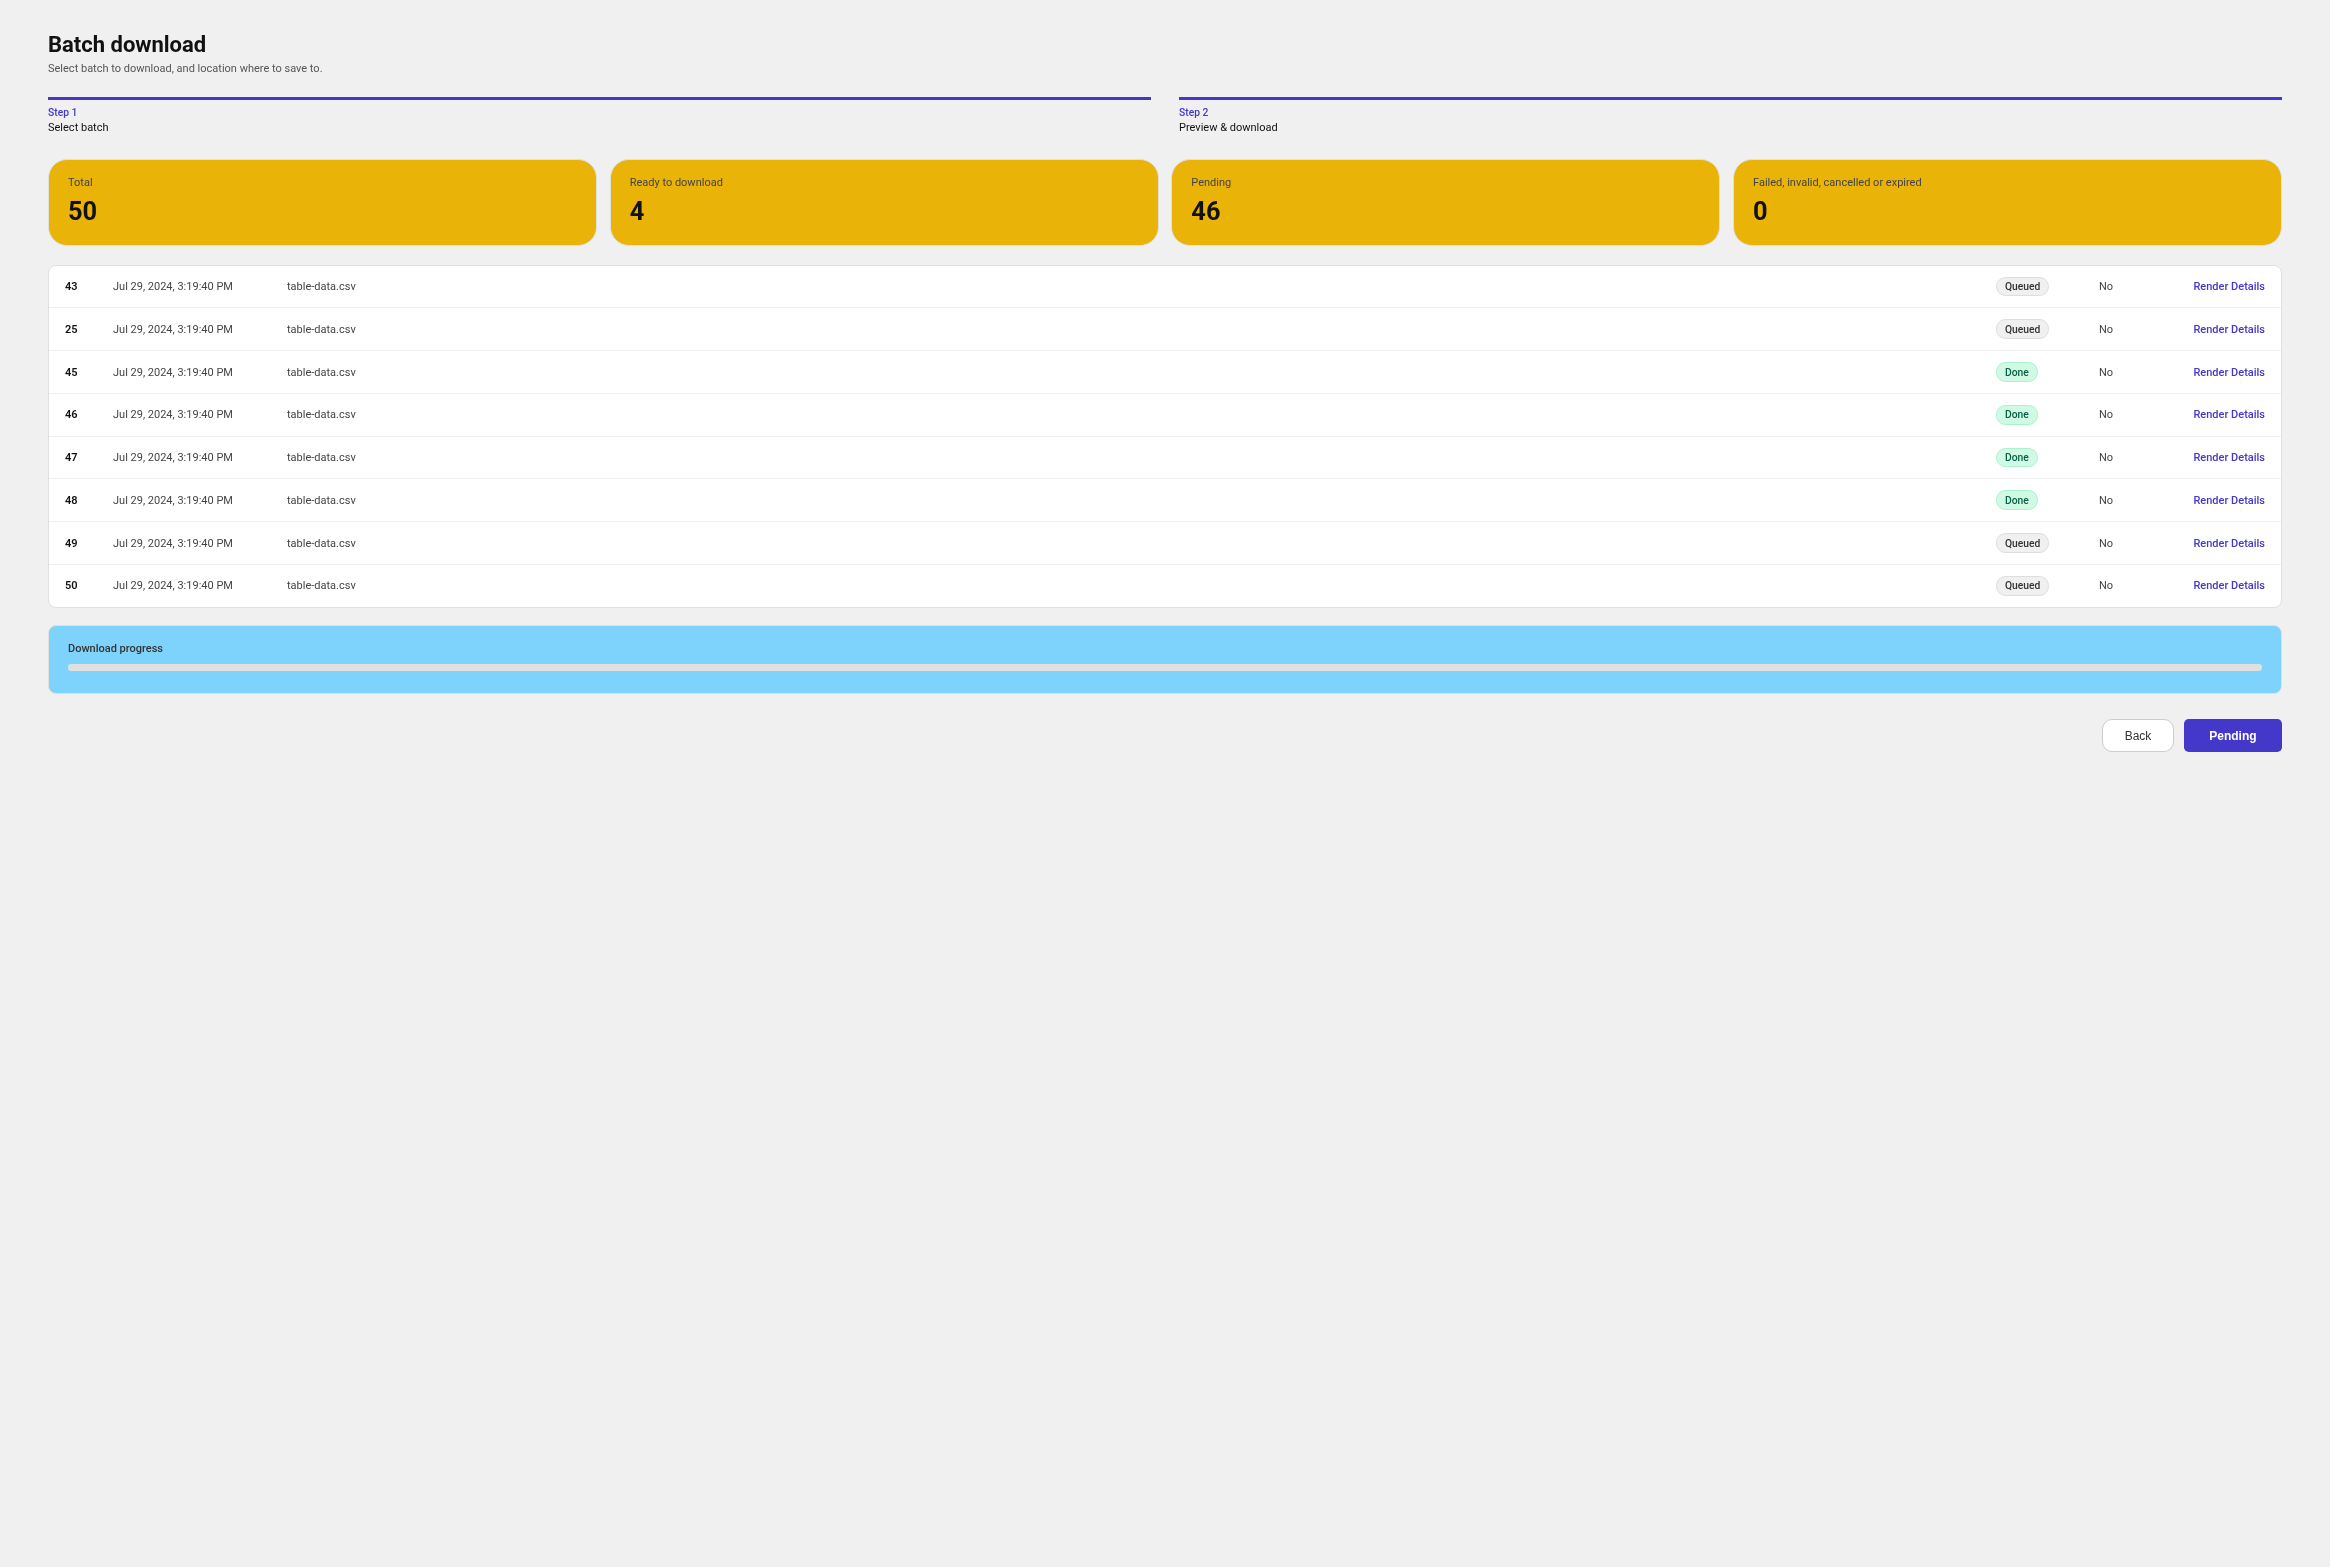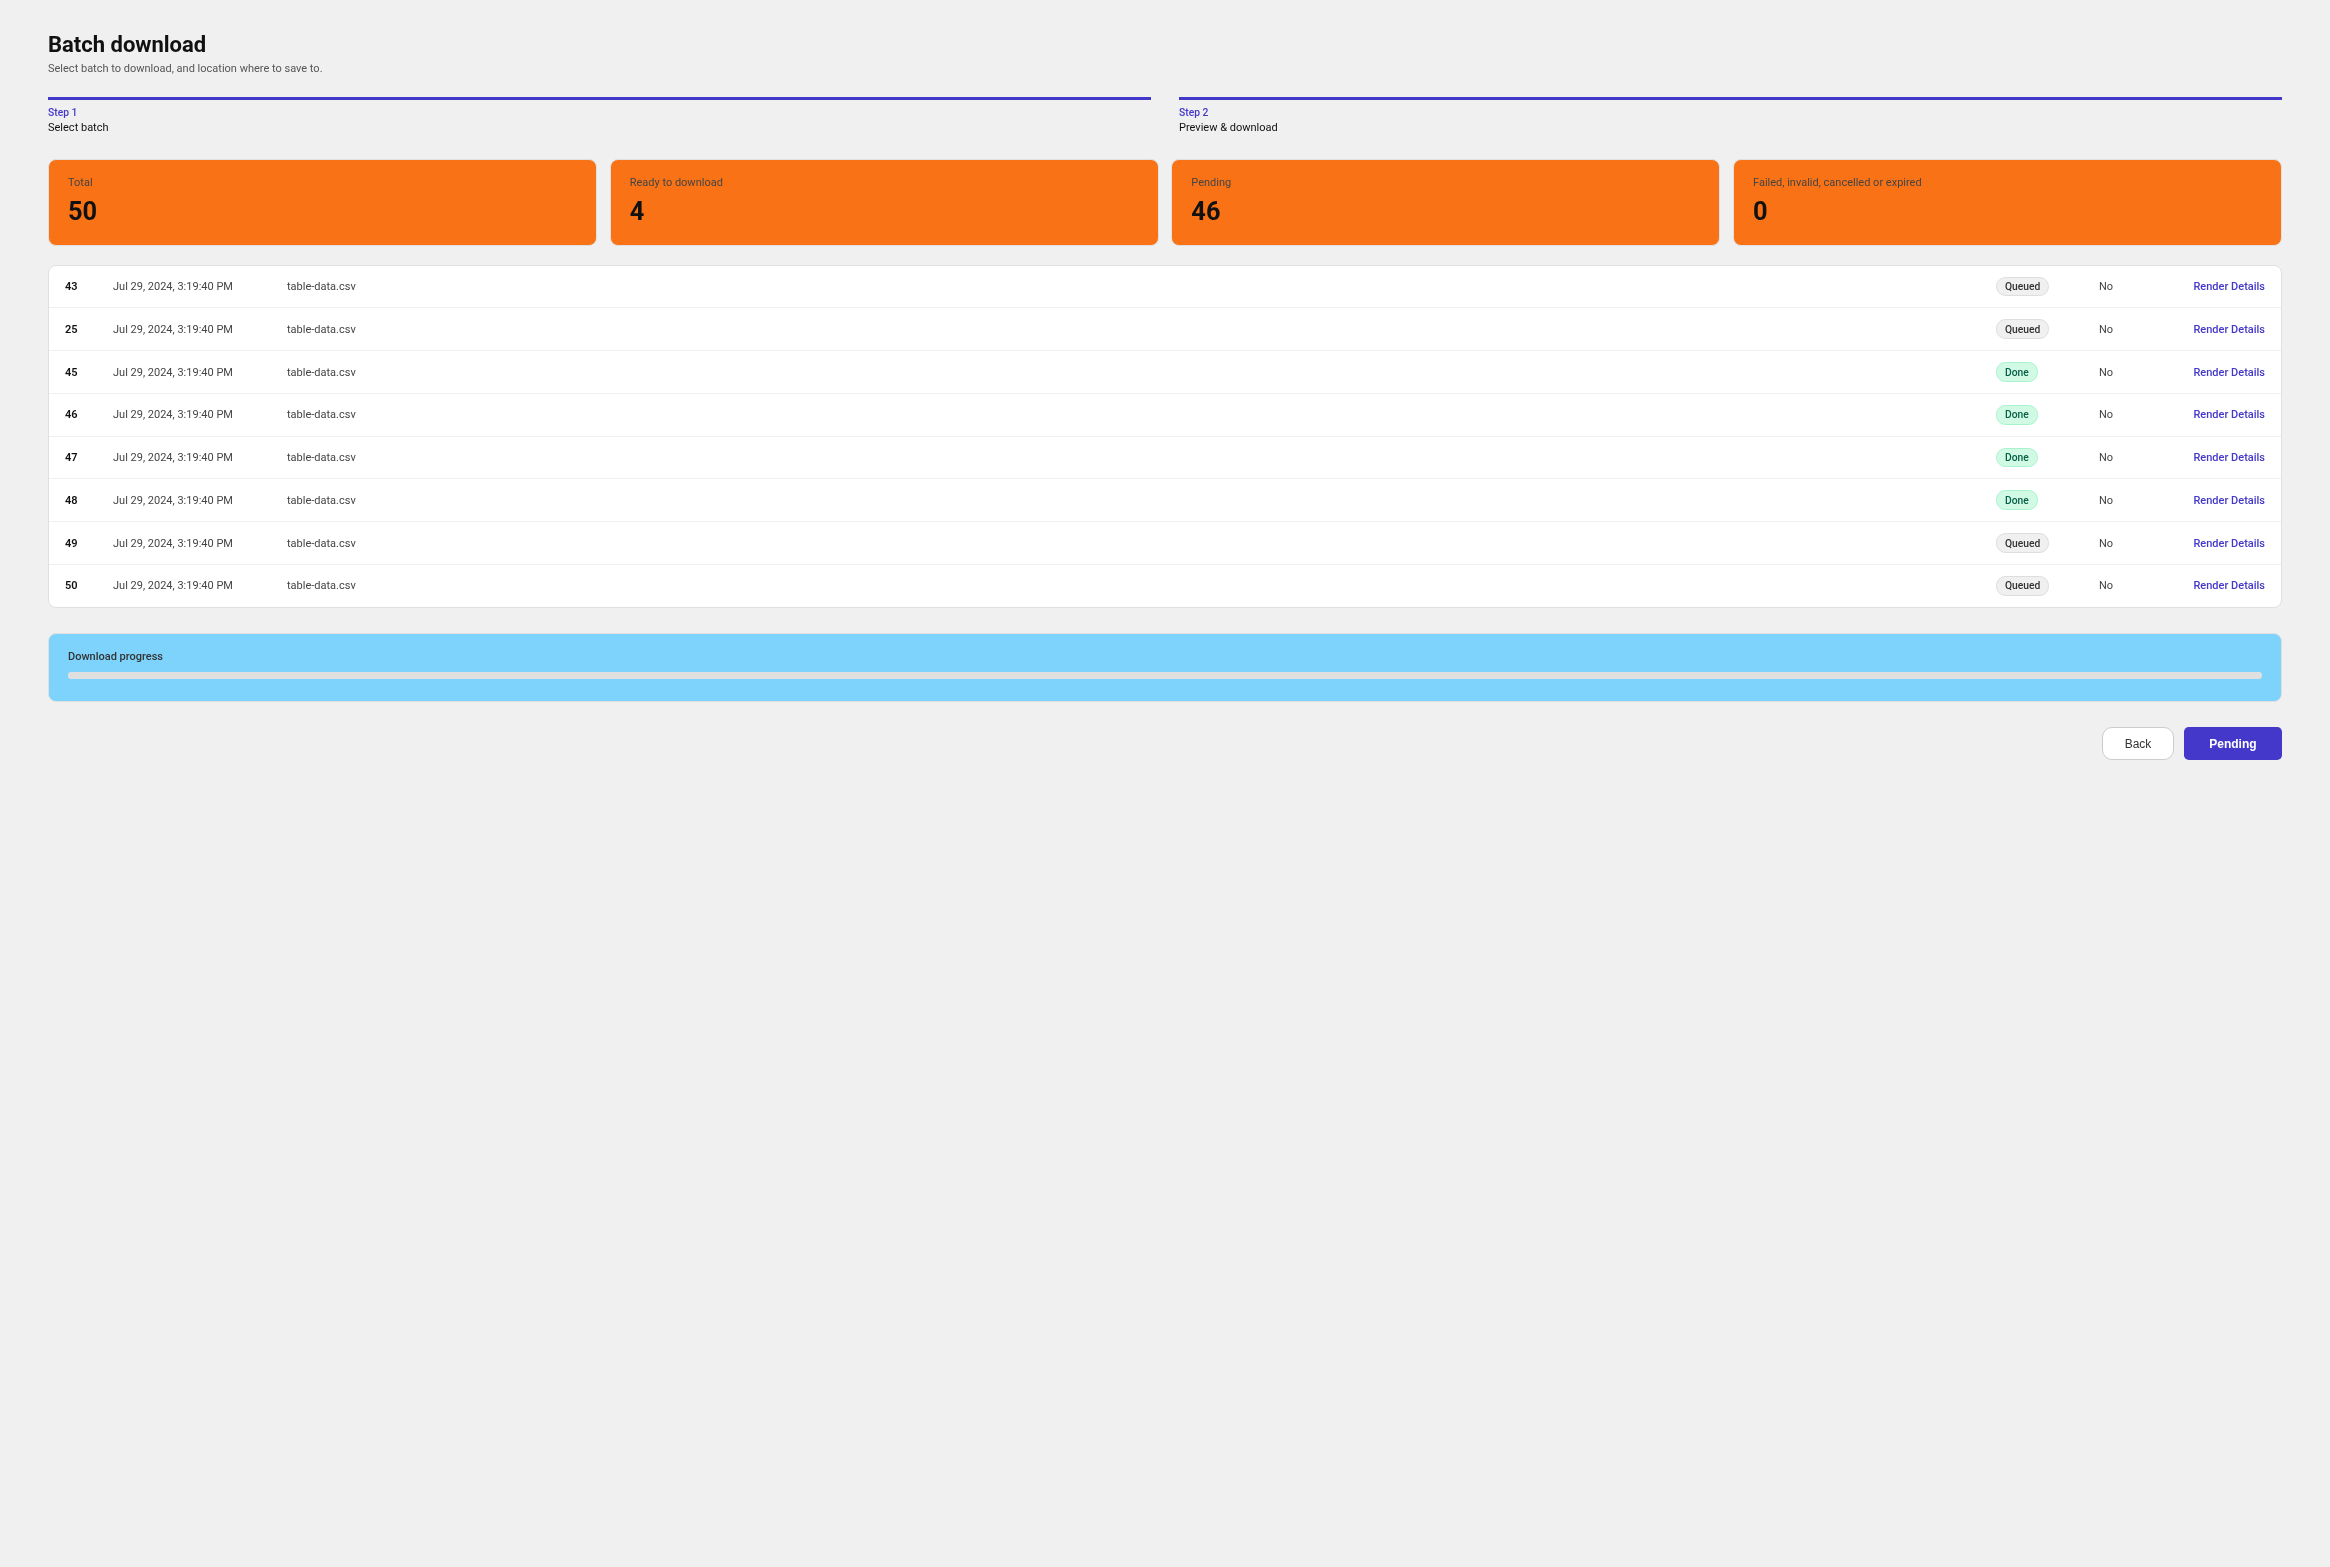--- a/index.html
+++ b/index.html
@@ -53,43 +53,43 @@
     }
 
     
     .stats-row {
       display: flex;
       gap: 12.7px;
       margin-bottom: 19px;
     }
     .stat-card {
       flex: 1;
-      background: #f97316;
+      background: #eab308;
       border: 0.8px solid #e0e0e0;
-      border-radius: 8px;
+      border-radius: 19px;
       padding: 16px 19px 19px;
     }
     .stat-label {
       font-size: 11px;
       color: #444;
       margin-bottom: 6.3px;
     }
     .stat-value {
       font-size: 25.4px;
       font-weight: 700;
       color: #111;
     }
 
     
     .table-container {
       background: #fff;
       border: 0.8px solid #e0e0e0;
       border-radius: 8px;
       overflow: hidden;
-      margin-bottom: 25px;
+      margin-bottom: 17px;
     }
     .table-row {
       display: flex;
       align-items: center;
       padding: 11px 16px;
       border-bottom: 0.8px solid #f0f0f0;
       font-size: 11px;
     }
     .table-row:last-child {
       border-bottom: none;

